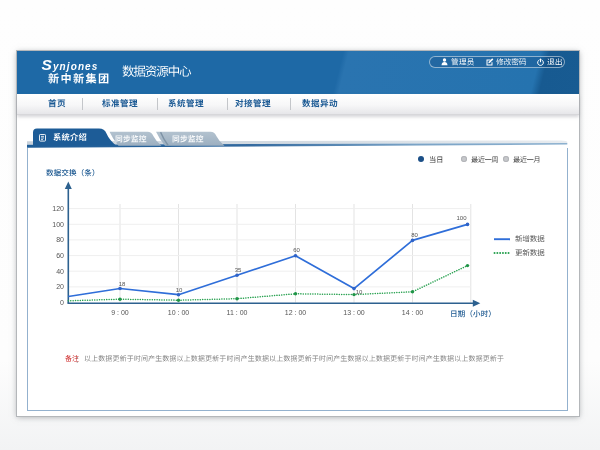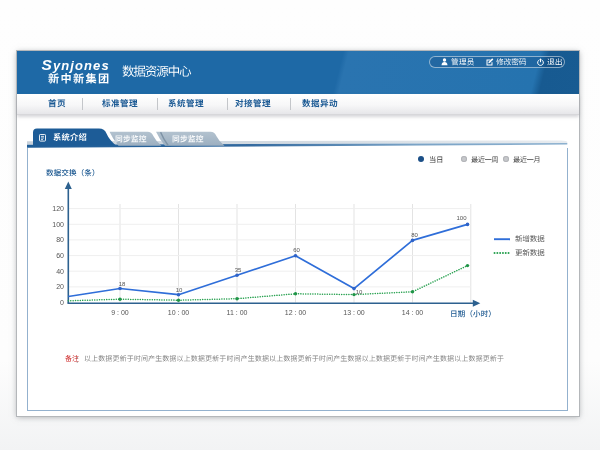--- a/index.html
+++ b/index.html
@@ -15,21 +15,21 @@
 .nsep{position:absolute;top:98px;width:1px;height:12px;background:#c4c6ca}
 #pill{position:absolute;left:428.5px;top:55.6px;width:136px;height:12.6px;border:1px solid rgba(255,255,255,.5);
  border-radius:7.5px;background:rgba(8,42,84,.15);box-sizing:border-box}
 .rad{position:absolute;width:6px;height:6px;border-radius:50%}
 </style></head><body>
 <div id="app">
  <div id="hdr"></div>
  <div id="nav"></div>
 </div>
 
-<div style="position:absolute;left:41.5px;top:55.8px;width:90px;height:15px;color:#fff;font:italic bold 15.5px 'Liberation Sans',sans-serif;letter-spacing:1.1px">S<span style="font-size:13px">ynjones</span></div>
+<div style="position:absolute;left:41.5px;top:55.8px;width:90px;height:15px;color:#fff;font:italic bold 15.5px 'Liberation Sans',sans-serif;letter-spacing:1.1px">S<span style="font-size:10px">ynjones</span></div>
 <svg class="t" style="left:47.6px;top:73.2px" width="64.5" height="14.6">
     <path d="M1.3 7.1C1.1 7.7 0.7 8.4 0.3 8.8C0.5 8.9 1 9.3 1.2 9.4C1.6 8.9 2 8.1 2.3 7.4ZM4 7.5C4.3 8 4.7 8.7 4.8 9.2L5.7 8.6C5.6 9 5.5 9.4 5.2 9.7C5.5 9.8 6.1 10.3 6.3 10.5C7.2 9.1 7.4 6.8 7.4 5.1V5.1H8.5V10.6H9.8V5.1H10.8V3.8H7.4V2.1C8.5 1.9 9.7 1.6 10.6 1.2L9.5 0.2C8.7 0.6 7.4 1 6.1 1.2V5.1C6.1 6.2 6.1 7.5 5.7 8.6C5.6 8.2 5.2 7.5 4.8 7ZM2.3 2.3H3.9C3.8 2.7 3.6 3.3 3.4 3.7H2.1L2.7 3.6C2.6 3.2 2.5 2.7 2.3 2.3ZM2.2 0.3C2.3 0.6 2.4 0.9 2.5 1.2H0.6V2.3H2.1L1.2 2.5C1.3 2.9 1.5 3.4 1.5 3.7H0.4V4.8H2.6V5.7H0.5V6.8H2.6V9.2C2.6 9.3 2.5 9.4 2.4 9.4C2.3 9.4 1.9 9.4 1.6 9.3C1.7 9.7 1.9 10.1 1.9 10.4C2.6 10.4 3 10.4 3.3 10.2C3.7 10.1 3.8 9.8 3.8 9.2V6.8H5.6V5.7H3.8V4.8H5.8V3.7H4.6C4.8 3.4 5 2.9 5.2 2.5L4.2 2.3H5.6V1.2H3.9C3.7 0.9 3.6 0.4 3.4 0.1Z M17.4 0.1V2.1H13.5V7.7H14.8V7.1H17.4V10.6H18.8V7.1H21.3V7.7H22.7V2.1H18.8V0.1ZM14.8 5.8V3.4H17.4V5.8ZM21.3 5.8H18.8V3.4H21.3Z M26.3 7.1C26.1 7.7 25.7 8.4 25.3 8.8C25.5 8.9 26 9.3 26.2 9.4C26.6 8.9 27 8.1 27.3 7.4ZM29 7.5C29.3 8 29.7 8.7 29.8 9.2L30.7 8.6C30.6 9 30.5 9.4 30.2 9.7C30.5 9.8 31.1 10.3 31.3 10.5C32.2 9.1 32.4 6.8 32.4 5.1V5.1H33.5V10.6H34.8V5.1H35.8V3.8H32.4V2.1C33.5 1.9 34.7 1.6 35.6 1.2L34.5 0.2C33.7 0.6 32.4 1 31.1 1.2V5.1C31.1 6.2 31.1 7.5 30.7 8.6C30.6 8.2 30.2 7.5 29.8 7ZM27.3 2.3H28.9C28.8 2.7 28.6 3.3 28.4 3.7H27.1L27.7 3.6C27.6 3.2 27.5 2.7 27.3 2.3ZM27.2 0.3C27.3 0.6 27.4 0.9 27.5 1.2H25.6V2.3H27.1L26.2 2.5C26.3 2.9 26.5 3.4 26.5 3.7H25.4V4.8H27.6V5.7H25.5V6.8H27.6V9.2C27.6 9.3 27.5 9.4 27.4 9.4C27.3 9.4 26.9 9.4 26.6 9.3C26.7 9.7 26.9 10.1 26.9 10.4C27.6 10.4 28 10.4 28.3 10.2C28.7 10.1 28.8 9.8 28.8 9.2V6.8H30.6V5.7H28.8V4.8H30.8V3.7H29.6C29.8 3.4 30 2.9 30.2 2.5L29.2 2.3H30.6V1.2H28.9C28.7 0.9 28.6 0.4 28.4 0.1Z M42.4 6.5V7.1H38V8.2H41.3C40.2 8.7 38.9 9.2 37.7 9.5C37.9 9.7 38.3 10.2 38.5 10.6C39.8 10.2 41.3 9.5 42.4 8.7V10.6H43.7V8.7C44.8 9.5 46.3 10.1 47.6 10.5C47.8 10.2 48.2 9.7 48.4 9.4C47.3 9.2 46 8.7 45 8.2H48.2V7.1H43.7V6.5ZM42.9 3.6V4H40.6V3.6ZM42.7 0.4C42.8 0.6 42.9 0.9 43 1.2H41.2C41.4 0.9 41.6 0.6 41.8 0.4L40.4 0.1C39.9 1.1 39 2.2 37.7 3.1C38 3.3 38.5 3.7 38.7 4C38.9 3.8 39.1 3.7 39.3 3.5V6.7H40.6V6.4H47.9V5.4H44.2V4.9H47.1V4H44.2V3.6H47.1V2.7H44.2V2.2H47.6V1.2H44.4C44.3 0.8 44.1 0.4 43.9 0.1ZM42.9 2.7H40.6V2.2H42.9ZM42.9 4.9V5.4H40.6V4.9Z M50.8 0.5V10.6H52.2V10.2H58.9V10.6H60.4V0.5ZM52.2 9V1.8H58.9V9ZM55.9 2.1V3.3H52.7V4.5H55.4C54.5 5.5 53.4 6.4 52.4 6.9C52.7 7.2 53 7.6 53.2 7.8C54.1 7.4 55.1 6.7 55.9 5.8V7.4C55.9 7.5 55.8 7.5 55.7 7.5C55.6 7.5 55.1 7.5 54.7 7.5C54.9 7.8 55.1 8.4 55.1 8.7C55.8 8.7 56.3 8.7 56.7 8.5C57.1 8.3 57.2 8 57.2 7.4V4.5H58.5V3.3H57.2V2.1Z" fill="#ffffff"></path>
   </svg>
 <svg class="t" style="left:122.3px;top:65.4px" width="70.4" height="16.4">
     <path d="M5.6 0.5C5.4 1 5 1.7 4.6 2.2L5.3 2.5C5.6 2.1 6 1.4 6.4 0.8ZM1.1 0.8C1.4 1.4 1.8 2.1 1.9 2.5L2.6 2.2C2.5 1.7 2.2 1.1 1.8 0.6ZM5.2 7.6C4.9 8.2 4.5 8.8 4 9.2C3.5 9 3 8.8 2.6 8.6C2.7 8.3 2.9 7.9 3.1 7.6ZM1.4 8.9C2 9.1 2.7 9.5 3.3 9.8C2.5 10.4 1.5 10.8 0.5 11C0.7 11.2 0.9 11.5 1 11.7C2.1 11.4 3.2 10.9 4.1 10.2C4.5 10.5 4.9 10.7 5.2 10.9L5.8 10.3C5.5 10.1 5.1 9.9 4.7 9.6C5.4 8.9 5.9 8 6.2 6.9L5.7 6.7L5.6 6.8H3.5L3.8 6.1L2.9 6C2.8 6.2 2.7 6.5 2.6 6.8H0.9V7.6H2.2C1.9 8.1 1.7 8.5 1.4 8.9ZM3.2 0.2V2.6H0.6V3.4H2.9C2.3 4.2 1.4 5 0.5 5.4C0.7 5.5 0.9 5.9 1 6.1C1.8 5.7 2.6 5 3.2 4.2V5.7H4.1V4C4.7 4.5 5.5 5.1 5.8 5.4L6.3 4.7C6 4.5 4.9 3.8 4.3 3.4H6.7V2.6H4.1V0.2ZM7.9 0.4C7.6 2.6 7 4.7 6.1 6C6.3 6.1 6.6 6.4 6.8 6.6C7.1 6.1 7.4 5.6 7.6 5C7.9 6.2 8.3 7.3 8.7 8.3C8 9.5 7.1 10.4 5.7 11.1C5.9 11.3 6.1 11.7 6.2 11.9C7.5 11.2 8.5 10.3 9.2 9.2C9.8 10.3 10.6 11.1 11.6 11.7C11.8 11.5 12 11.2 12.2 11C11.2 10.4 10.4 9.5 9.7 8.3C10.4 7 10.8 5.5 11.1 3.6H11.9V2.7H8.4C8.5 2 8.7 1.2 8.8 0.5ZM10.2 3.6C10 5 9.7 6.3 9.2 7.4C8.8 6.2 8.4 4.9 8.2 3.6Z M17.5 7.8V11.9H18.3V11.3H22.2V11.8H23.1V7.8H20.6V6.3H23.5V5.5H20.6V4.1H23V0.8H16.4V4.6C16.4 6.6 16.3 9.4 15 11.3C15.2 11.4 15.6 11.7 15.7 11.8C16.8 10.3 17.1 8.2 17.2 6.3H19.8V7.8ZM17.3 1.6H22.1V3.2H17.3ZM17.3 4.1H19.8V5.5H17.3L17.3 4.6ZM18.3 10.6V8.6H22.2V10.6ZM13.5 0.3V2.8H11.9V3.7H13.5V6.4C12.8 6.6 12.2 6.8 11.8 6.9L12 7.9L13.5 7.4V10.7C13.5 10.8 13.4 10.9 13.3 10.9C13.1 10.9 12.6 10.9 12.1 10.9C12.2 11.1 12.3 11.5 12.4 11.8C13.2 11.8 13.7 11.7 14 11.6C14.3 11.4 14.4 11.2 14.4 10.7V7.1L15.8 6.6L15.7 5.8L14.4 6.2V3.7H15.8V2.8H14.4V0.3Z M23.9 1.4C24.8 1.7 25.9 2.3 26.5 2.7L27 2C26.4 1.6 25.3 1 24.3 0.7ZM23.4 4.6 23.7 5.5C24.7 5.1 26 4.7 27.2 4.3L27.1 3.5C25.7 3.9 24.3 4.3 23.4 4.6ZM25.1 6.1V9.7H26V7H32.3V9.6H33.3V6.1ZM28.8 7.4C28.4 9.5 27.4 10.6 23.4 11.1C23.6 11.3 23.8 11.6 23.8 11.9C28.1 11.3 29.3 9.9 29.7 7.4ZM29.3 9.9C30.9 10.4 33 11.2 34 11.8L34.6 11C33.5 10.5 31.4 9.7 29.8 9.2ZM28.9 0.3C28.6 1.2 27.9 2.2 26.9 3C27.1 3.1 27.4 3.4 27.6 3.6C28.1 3.2 28.5 2.7 28.9 2.2H30.4C30 3.5 29.2 4.6 26.9 5.2C27.1 5.4 27.3 5.7 27.4 5.9C29.2 5.4 30.2 4.6 30.8 3.6C31.6 4.6 32.8 5.4 34.2 5.8C34.3 5.6 34.6 5.3 34.8 5.1C33.2 4.8 31.8 3.9 31.1 2.8C31.2 2.6 31.3 2.4 31.3 2.2H33.2C33 2.6 32.8 3 32.6 3.3L33.5 3.5C33.8 3 34.2 2.3 34.5 1.6L33.8 1.4L33.6 1.4H29.3C29.5 1.1 29.7 0.8 29.8 0.4Z M41 5.7H44.8V6.8H41ZM41 3.9H44.8V5H41ZM40.6 8.3C40.2 9.1 39.6 10 39.1 10.6C39.3 10.7 39.6 10.9 39.8 11.1C40.4 10.4 41 9.4 41.4 8.5ZM44.1 8.5C44.6 9.3 45.2 10.3 45.5 11L46.4 10.6C46.1 10 45.5 8.9 44.9 8.2ZM35.3 1C36 1.5 36.9 2.1 37.4 2.5L38 1.7C37.5 1.4 36.5 0.8 35.9 0.4ZM34.7 4.4C35.4 4.8 36.3 5.4 36.8 5.8L37.4 5C36.9 4.7 35.9 4.1 35.2 3.8ZM34.9 11.1 35.8 11.7C36.4 10.5 37.1 8.9 37.6 7.6L36.9 7.1C36.3 8.5 35.5 10.2 34.9 11.1ZM38.5 0.9V4.3C38.5 6.4 38.3 9.3 36.9 11.3C37.1 11.4 37.5 11.6 37.7 11.8C39.2 9.7 39.4 6.5 39.4 4.3V1.7H46.2V0.9ZM42.4 1.9C42.3 2.3 42.2 2.8 42 3.2H40.1V7.5H42.4V10.8C42.4 11 42.3 11 42.2 11C42 11 41.5 11 40.9 11C41 11.3 41.1 11.6 41.1 11.8C42 11.8 42.5 11.8 42.9 11.7C43.2 11.6 43.3 11.3 43.3 10.9V7.5H45.7V3.2H42.9C43.1 2.9 43.3 2.5 43.4 2.1Z M51.4 0.3V2.5H46.8V8.5H47.8V7.7H51.4V11.8H52.4V7.7H56V8.4H57V2.5H52.4V0.3ZM47.8 6.8V3.4H51.4V6.8ZM56 6.8H52.4V3.4H56Z M60.7 3.8V10C60.7 11.3 61.1 11.6 62.5 11.6C62.8 11.6 64.7 11.6 65 11.6C66.5 11.6 66.7 10.9 66.9 8.5C66.6 8.4 66.2 8.3 66 8.1C65.9 10.3 65.8 10.7 65 10.7C64.5 10.7 62.9 10.7 62.6 10.7C61.8 10.7 61.7 10.6 61.7 10V3.8ZM58.7 4.7C58.5 6.2 58.1 8.2 57.6 9.5L58.5 9.9C59 8.5 59.4 6.4 59.6 4.9ZM66.6 4.7C67.3 6.2 68 8.2 68.2 9.5L69.2 9.1C68.9 7.8 68.2 5.9 67.5 4.4ZM61.3 1.3C62.5 2.2 64 3.4 64.7 4.2L65.4 3.5C64.6 2.7 63.1 1.5 62 0.7Z" fill="#ffffff"></path>
   </svg>
 <div id="pill"></div>
 <svg class="t" style="left:450.8px;top:58.3px" width="25.4" height="10.1">
     <path d="M1.6 3.3V7.3H2.2V7.1H6V7.3H6.6V5.4H2.2V4.9H6.2V3.3ZM6 6.6H2.2V5.9H6ZM3.4 1.8C3.5 2 3.6 2.2 3.7 2.3H0.8V3.6H1.4V2.8H6.5V3.6H7.1V2.3H4.3C4.2 2.2 4.1 1.9 4 1.7ZM2.2 3.7H5.6V4.4H2.2ZM1.3 0.1C1.1 0.8 0.8 1.5 0.3 1.9C0.5 2 0.7 2.1 0.8 2.2C1.1 1.9 1.3 1.6 1.5 1.2H2C2.2 1.5 2.4 1.9 2.4 2.1L2.9 1.9C2.9 1.7 2.7 1.5 2.6 1.2H3.8V0.8H1.7C1.7 0.6 1.8 0.4 1.9 0.2ZM4.6 0.1C4.5 0.7 4.2 1.3 3.8 1.6C4 1.7 4.2 1.8 4.3 1.9C4.5 1.7 4.6 1.5 4.8 1.2H5.3C5.6 1.5 5.8 1.9 5.9 2.1L6.4 1.9C6.3 1.7 6.1 1.5 5.9 1.2H7.3V0.8H5C5.1 0.6 5.1 0.4 5.2 0.2Z M11.5 2.5H12.7V3.5H11.5ZM13.2 2.5H14.4V3.5H13.2ZM11.5 1H12.7V2H11.5ZM13.2 1H14.4V2H13.2ZM10.3 6.5V7.1H15.3V6.5H13.3V5.5H15.1V4.9H13.3V4H15V0.5H11V4H12.7V4.9H10.9V5.5H12.7V6.5ZM8.1 5.9 8.2 6.5C8.9 6.3 9.8 6 10.6 5.7L10.5 5.1L9.7 5.4V3.5H10.5V2.9H9.7V1.2H10.6V0.7H8.2V1.2H9.1V2.9H8.2V3.5H9.1V5.6C8.7 5.7 8.4 5.8 8.1 5.9Z M17.7 1H21.3V1.9H17.7ZM17.1 0.5V2.4H22V0.5ZM19.1 4.2V4.9C19.1 5.5 18.9 6.3 16.1 6.9C16.2 7 16.4 7.2 16.5 7.4C19.4 6.7 19.8 5.7 19.8 4.9V4.2ZM19.7 6.2C20.7 6.5 22 7 22.6 7.4L22.9 6.9C22.2 6.5 20.9 6.1 20 5.8ZM16.8 3.1V6H17.4V3.7H21.7V5.9H22.3V3.1Z" fill="#ffffff"></path>
   </svg>

